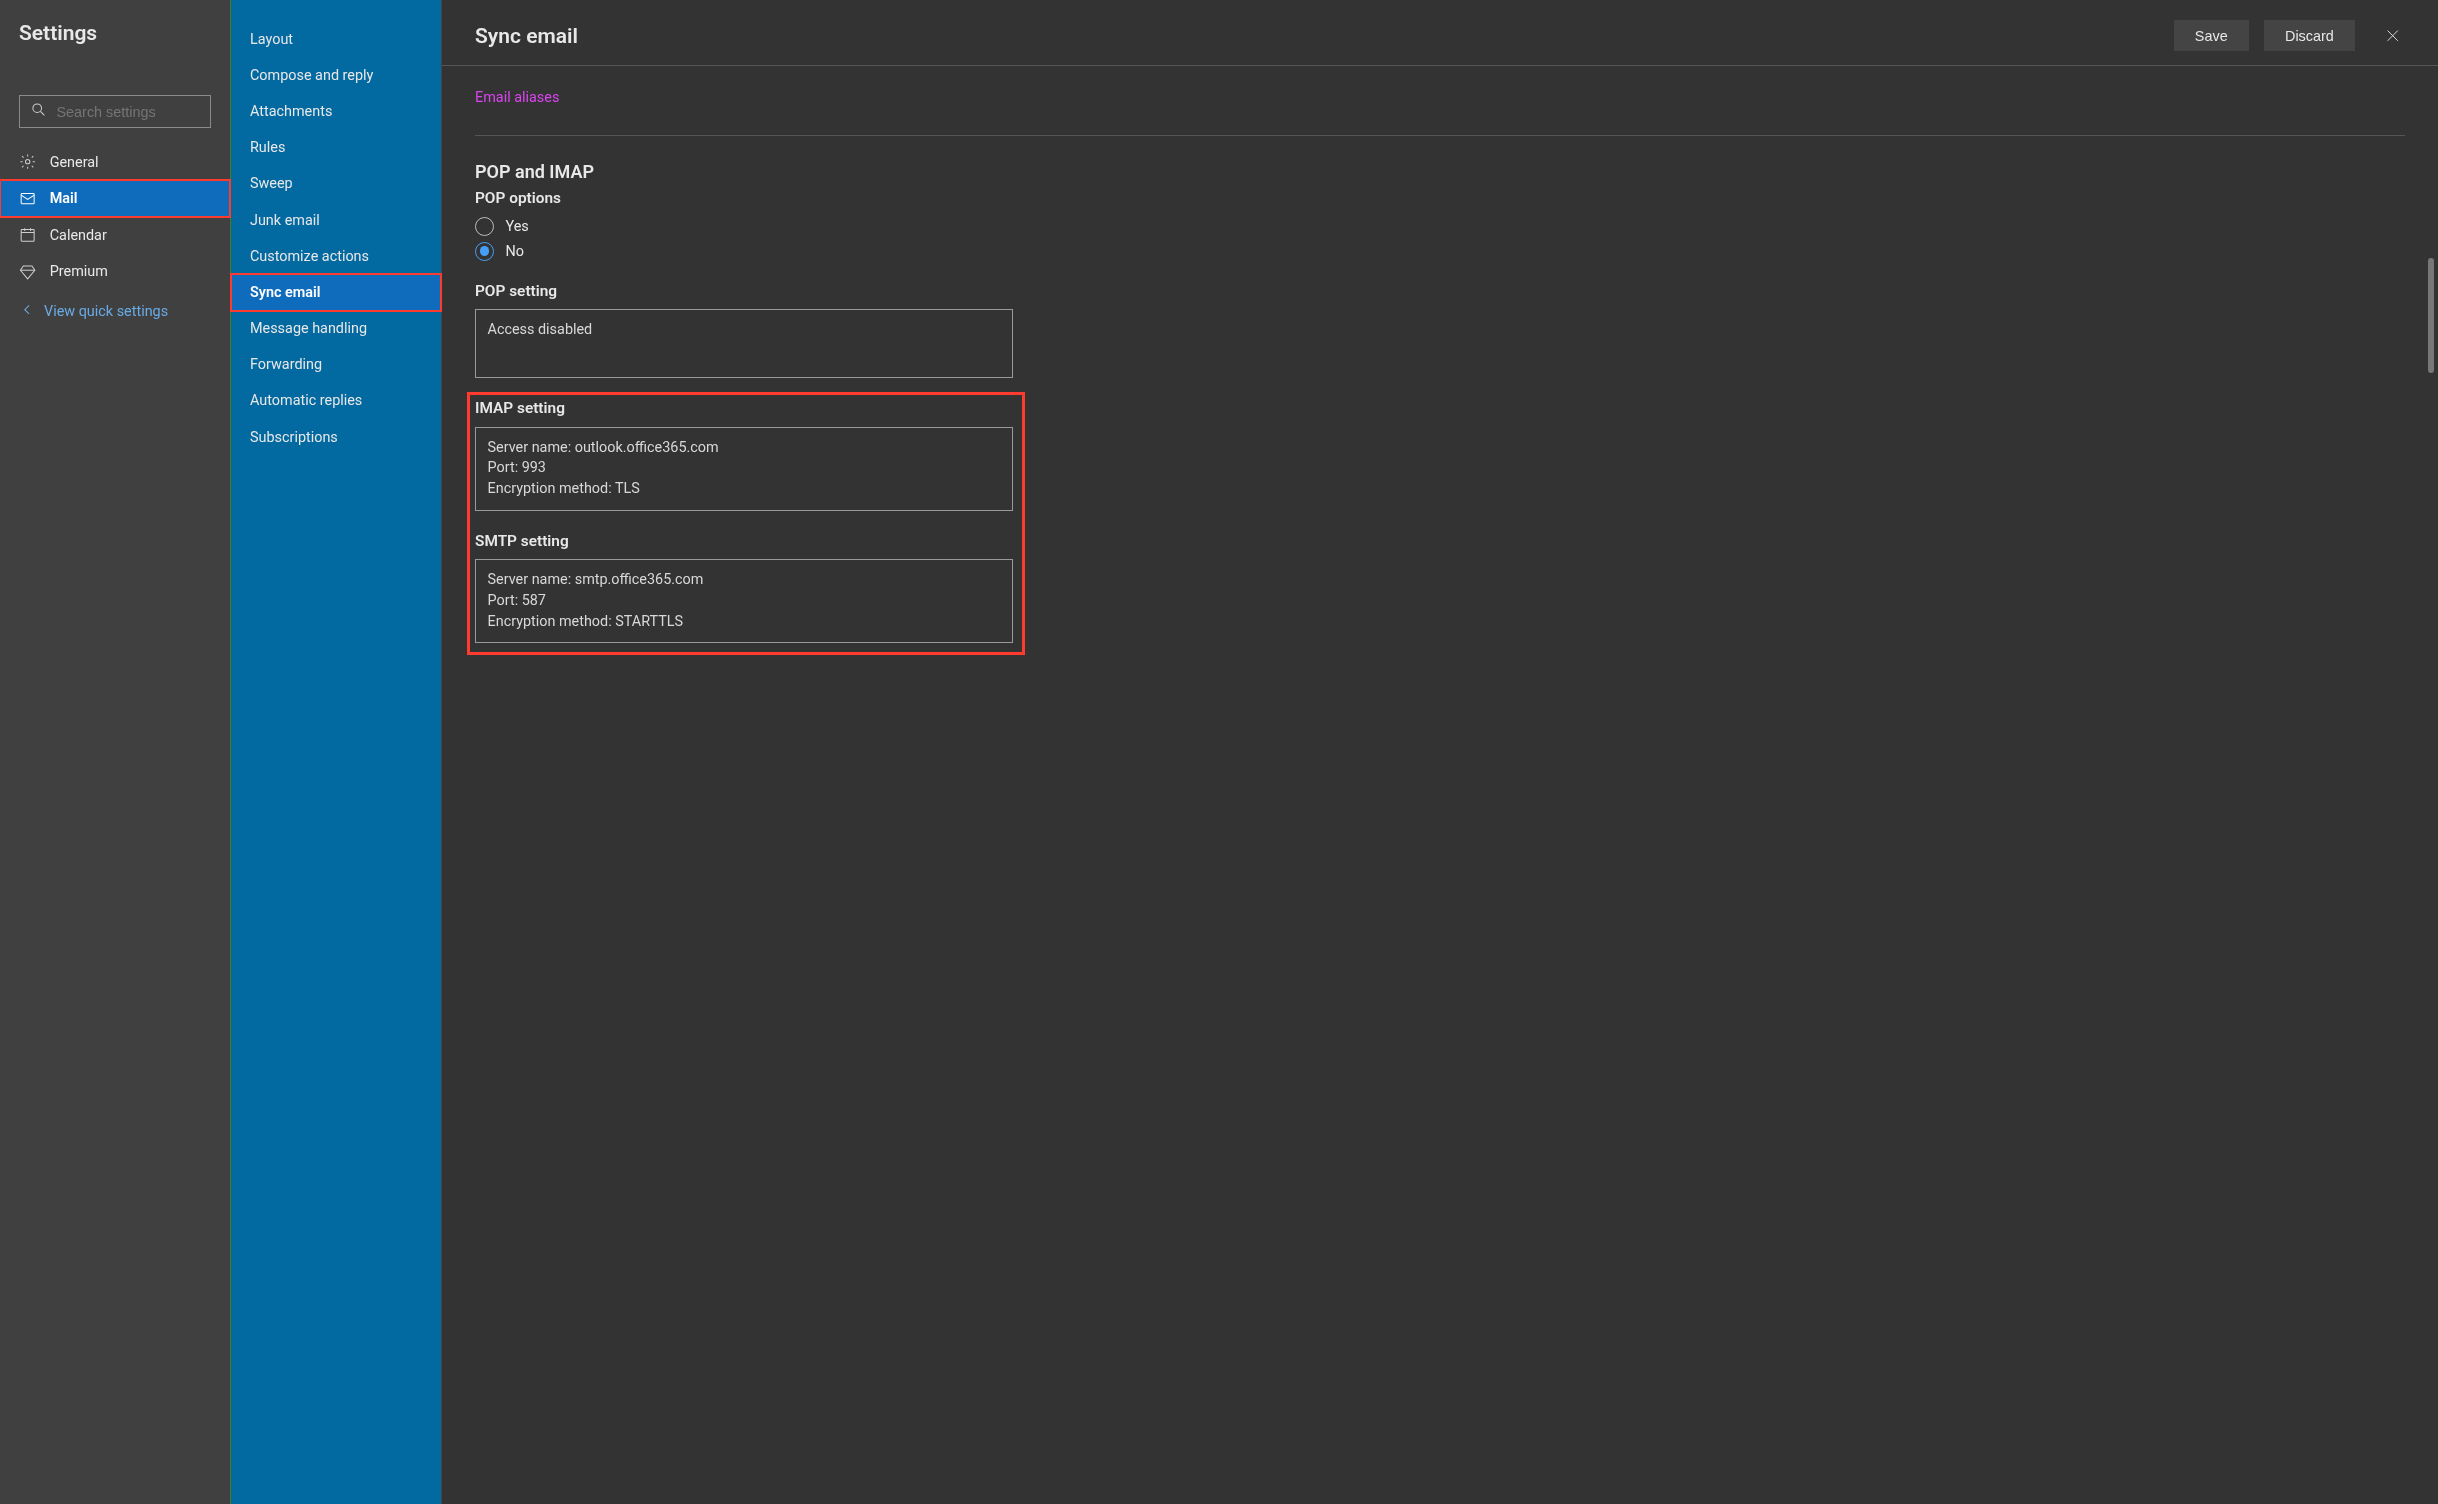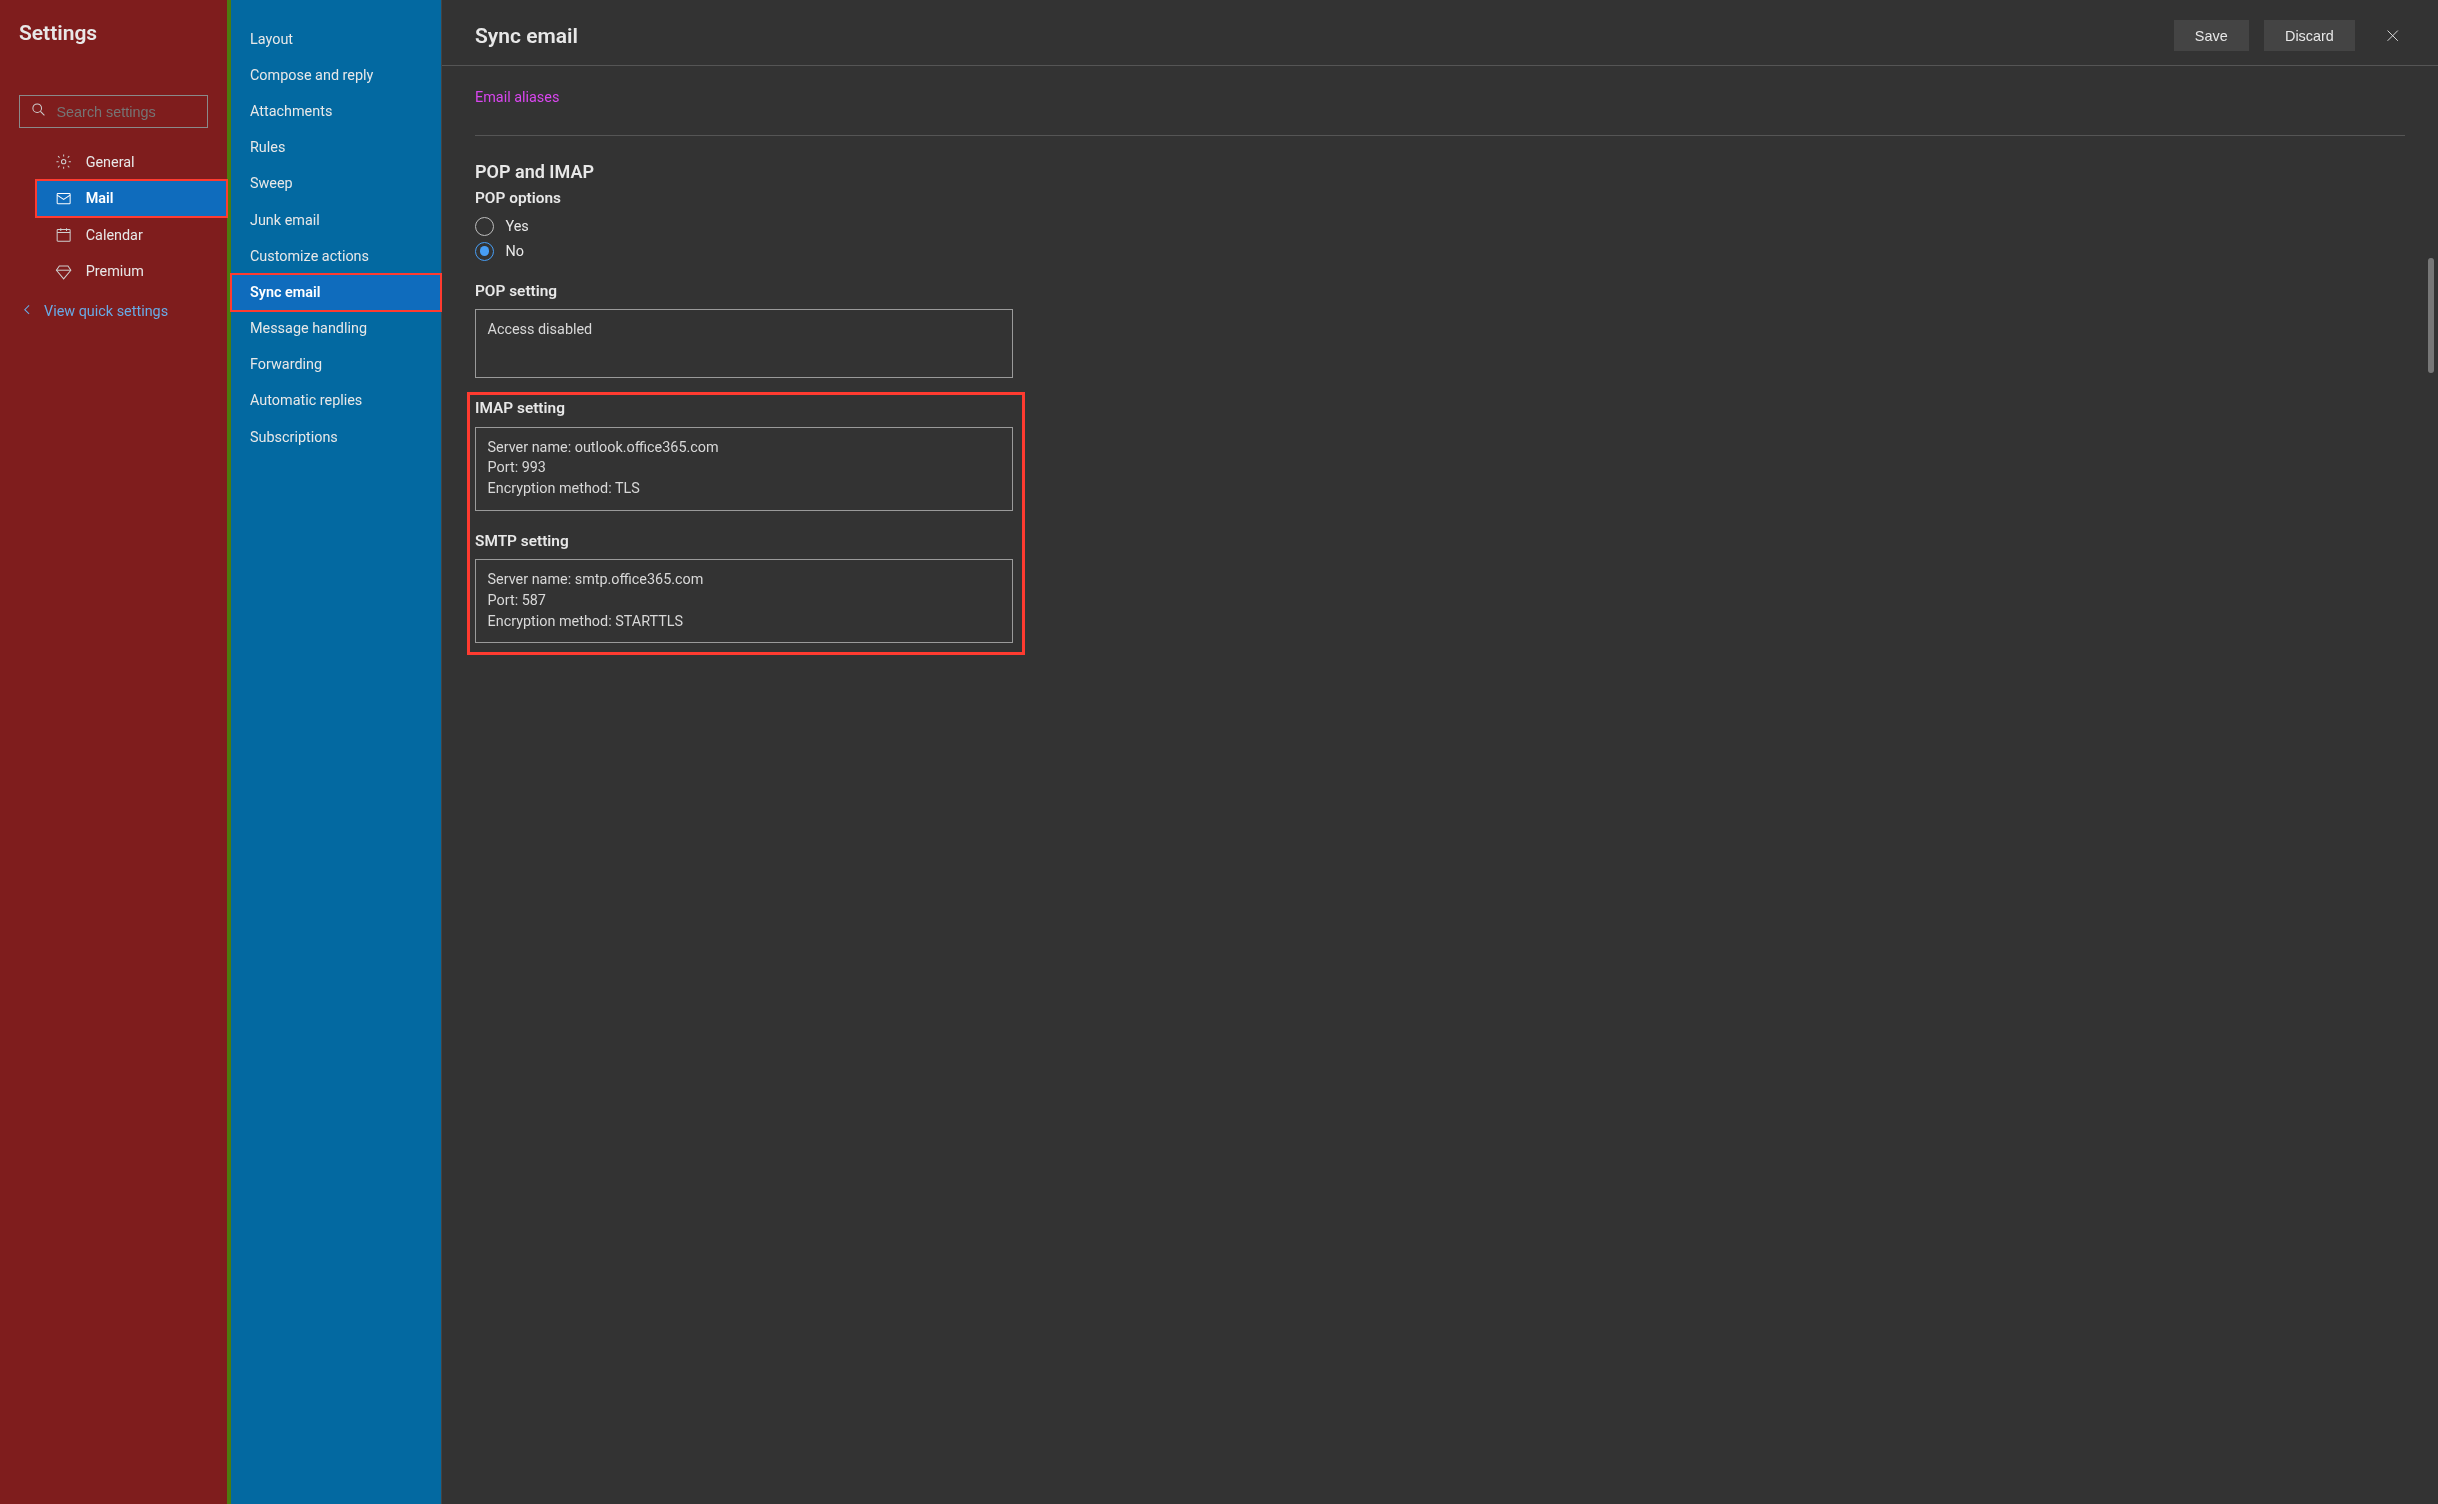--- a/index.html
+++ b/index.html
@@ -12,22 +12,22 @@
     overflow: hidden;
   }
   .app {
     display: flex;
     height: 100vh;
     width: 100vw;
   }
   
   .sidebar-left {
     width: 231px;
-    background: #7f1d1d;
-    border-right: 4px solid #4d7c0f;
+    background: #404040;
+    border-right: 1px solid #4d7c0f;
     padding-top: 13.4px;
     flex-shrink: 0;
   }
   .sidebar-left h1 {
     font-size: 21px;
     font-weight: 600;
     padding: 7.7px 19px 15.4px;
   }
   .search-wrap {
     padding: 0 19px 15.4px;
@@ -42,21 +42,21 @@
     gap: 9.6px;
   }
   .search-box input {
     background: transparent;
     border: none;
     outline: none;
     color: #e8e8e8;
     font-size: 14.4px;
     flex: 1;
   }
-  .cat-list { list-style: none; margin-left: 36px; }
+  .cat-list { list-style: none; }
   .cat-item {
     display: flex;
     align-items: center;
     gap: 13.4px;
     padding: 9.6px 19px;
     cursor: pointer;
     font-size: 14.4px;
   }
   .cat-item .ico { width:17.3px; height:17.3px; display:inline-flex; align-items:center; justify-content:center; }
   .cat-item.active {

